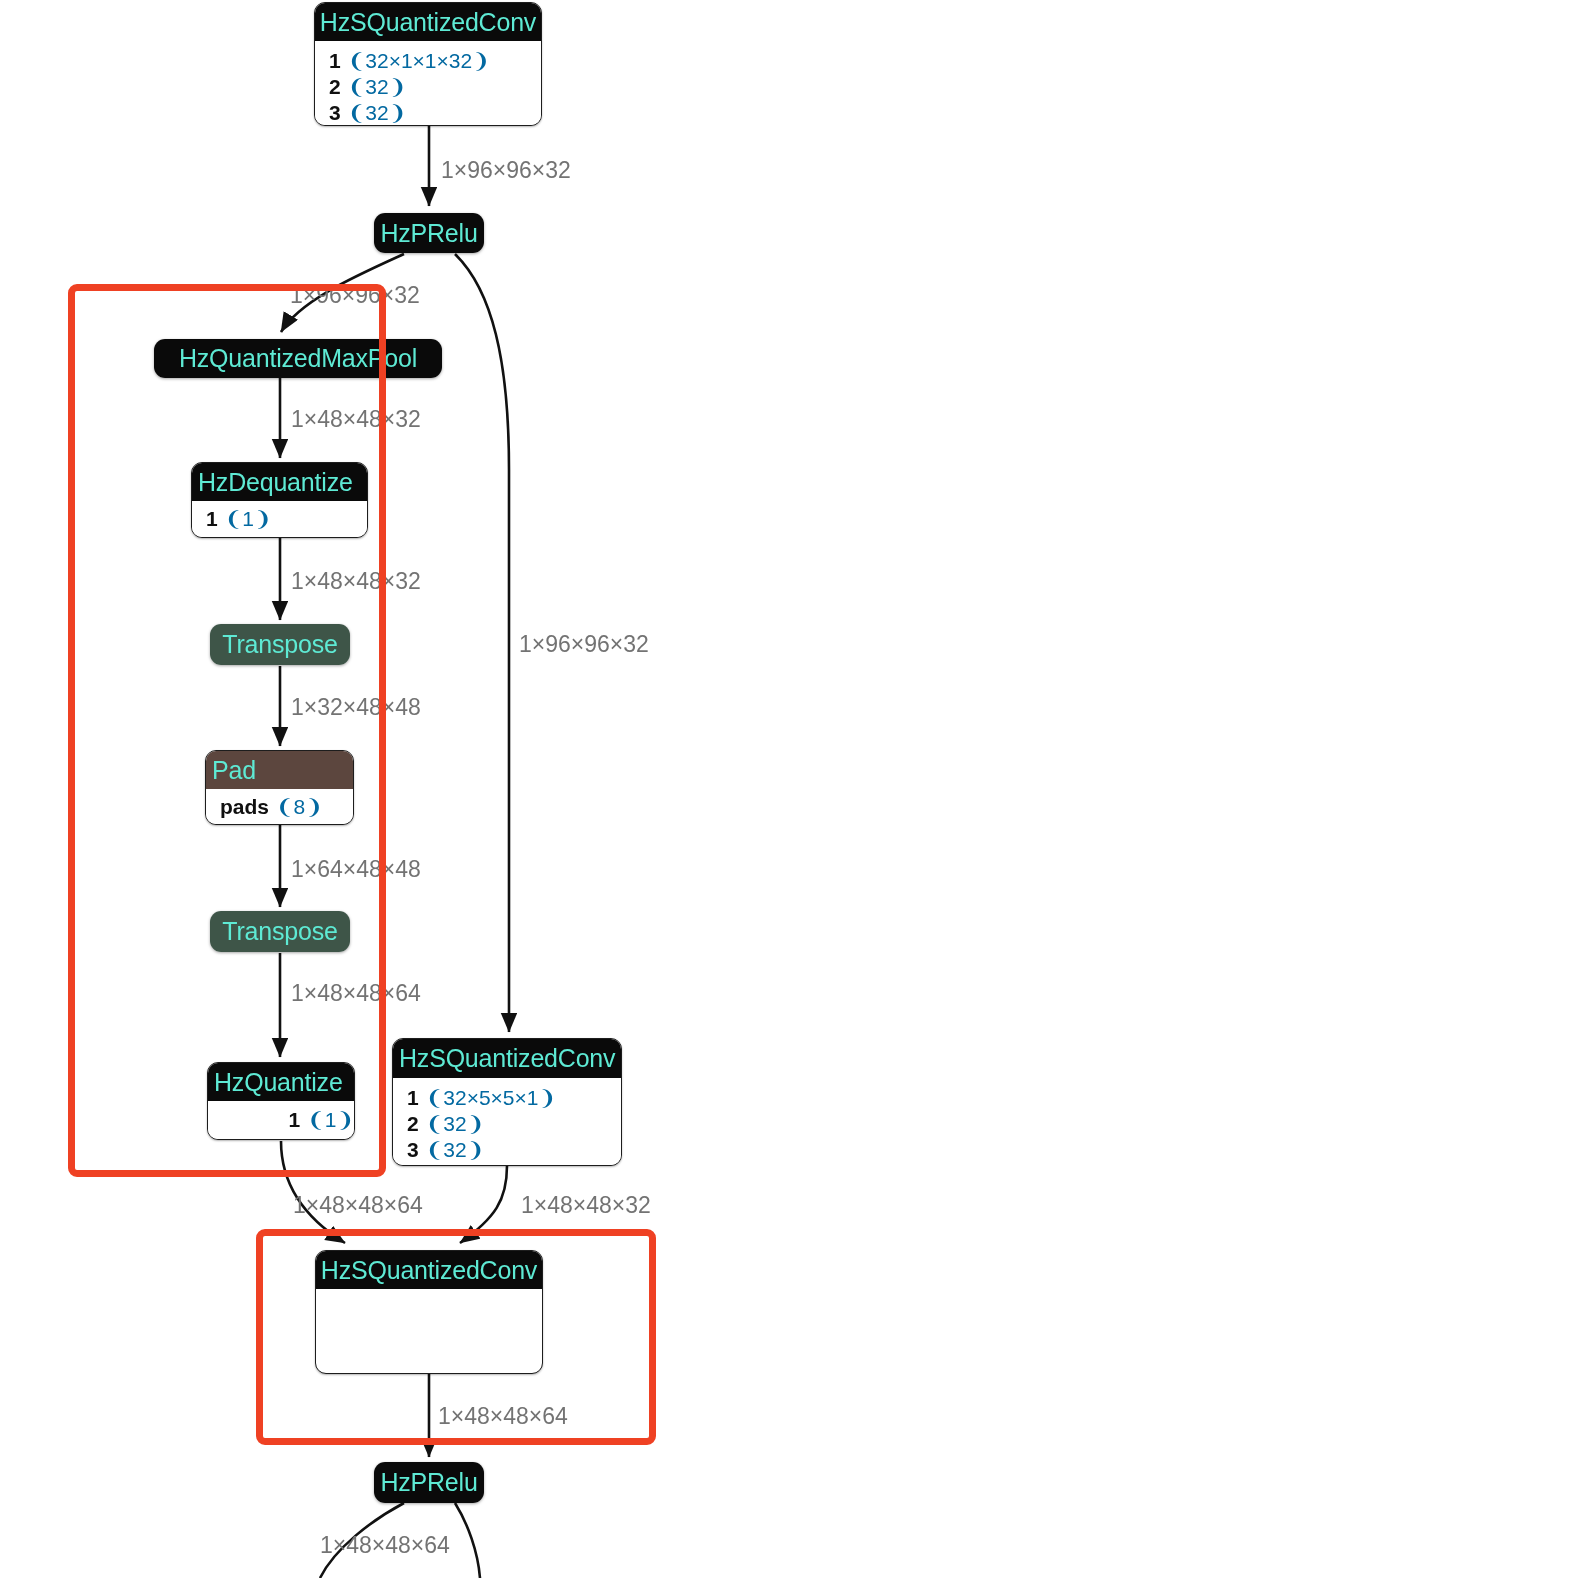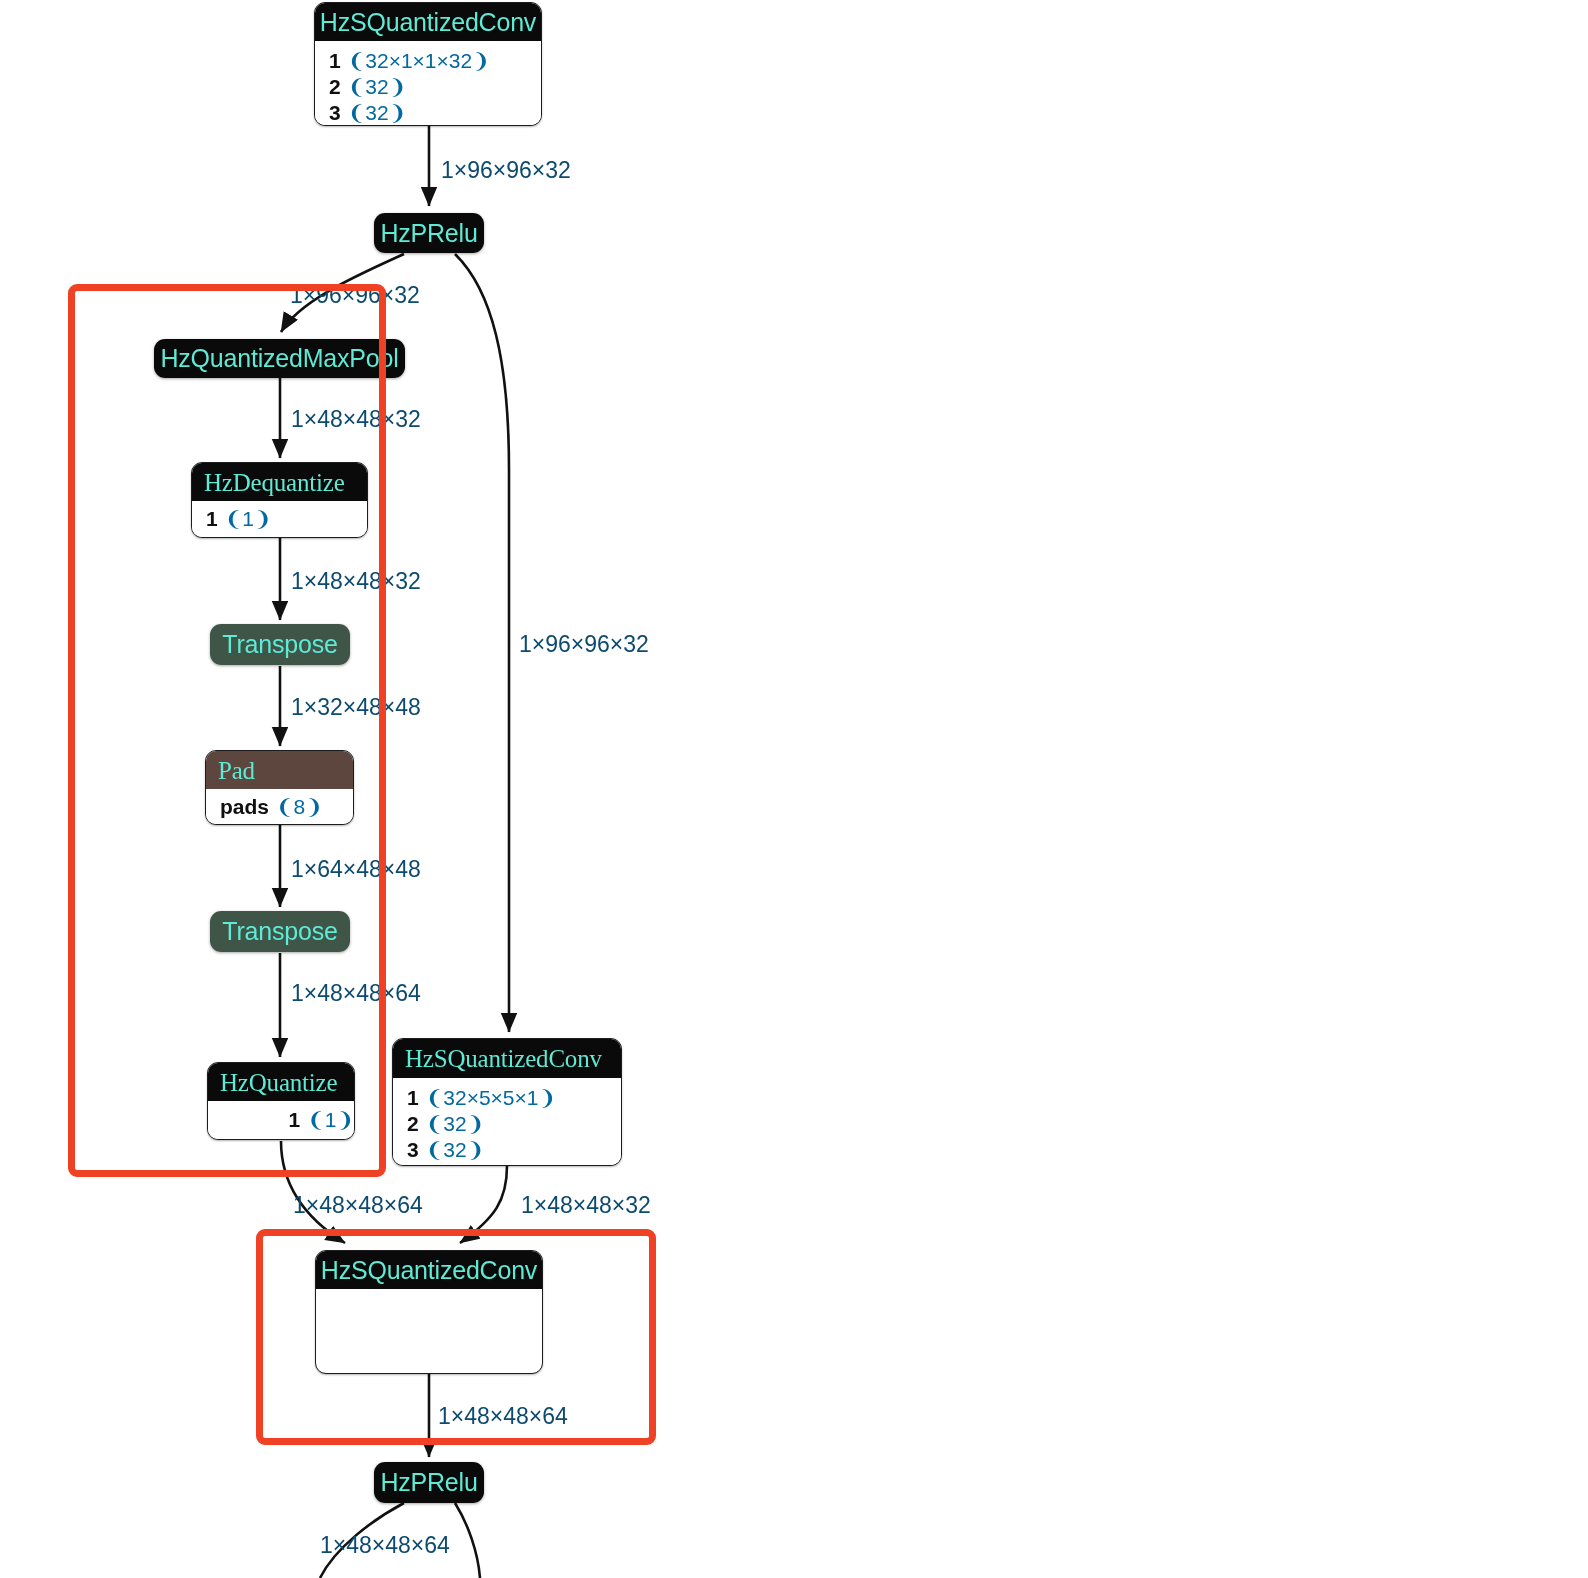--- a/index.html
+++ b/index.html
@@ -50,21 +50,21 @@
     letter-spacing: -0.2px;
     white-space: nowrap;
     display: flex;
     align-items: center;
   }
   .hdr-black  { background: #0a0a0a; }
   .hdr-green  { background: #3e5548; }
   .hdr-brown  { background: #5c463e; }
 
   .hdr-center { justify-content: center; }
-  .hdr-left   { justify-content: flex-start; padding-left: 12px; font-family: Liberation Serif, serif; }
+  .hdr-left   { justify-content: flex-start; padding-left: 6px; }
 
   .node-body {
     box-sizing: border-box;
     background: #ffffff;
     padding: 7px 0 9px 14px;
   }
   .attr-row {
     font-size: 21px;
     line-height: 26px;
     color: #2b2b2b;
@@ -77,21 +77,21 @@
   .attr-val {
     color: #0369a1;
     margin-left: 7px;
   }
 
   
   .edge-label {
     position: absolute;
     font-size: 23px;
     line-height: 23px;
-    color: #0c4a6e;
+    color: #737373;
     white-space: nowrap;
     background: transparent;
   }
 
   
   .highlight-box {
     position: absolute;
     box-sizing: border-box;
     border: 7px solid #ef4123;
     border-radius: 9px;
@@ -149,21 +149,21 @@
       <div class="attr-row">
         <span class="attr-key">3</span><span class="attr-val">❨32❩</span>
       </div>
     </div>
   </div>
 
   <div class="node simple" style="left:374px; top:213px; width:110px; height:40px;">
     <div class="node-header hdr-black hdr-center" style="height:40px;">HzPRelu</div>
   </div>
 
-  <div class="node simple" style="left:154px; top:339px; width:251px; height:39px;">
+  <div class="node simple" style="left:154px; top:339px; width:288px; height:39px;">
     <div class="node-header hdr-black hdr-center" style="height:39px;">HzQuantizedMaxPool</div>
   </div>
 
   <div class="node" style="left:191px; top:462px; width:177px; height:76px;">
     <div class="node-header hdr-black hdr-left" style="height:38px;">HzDequantize</div>
     <div class="node-body" style="padding-top:5px;">
       <div class="attr-row">
         <span class="attr-key">1</span><span class="attr-val">❨1❩</span>
       </div>
     </div>

